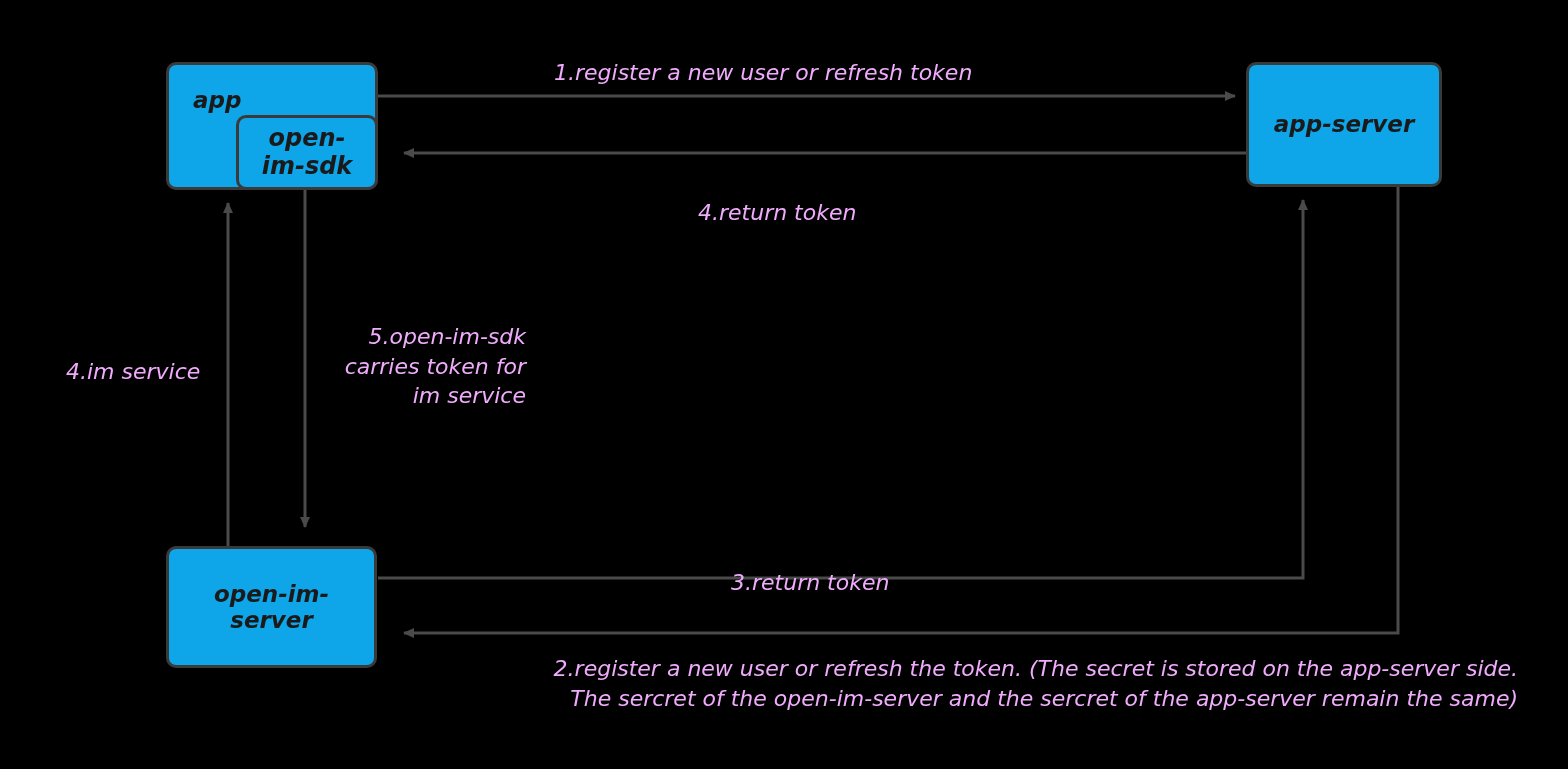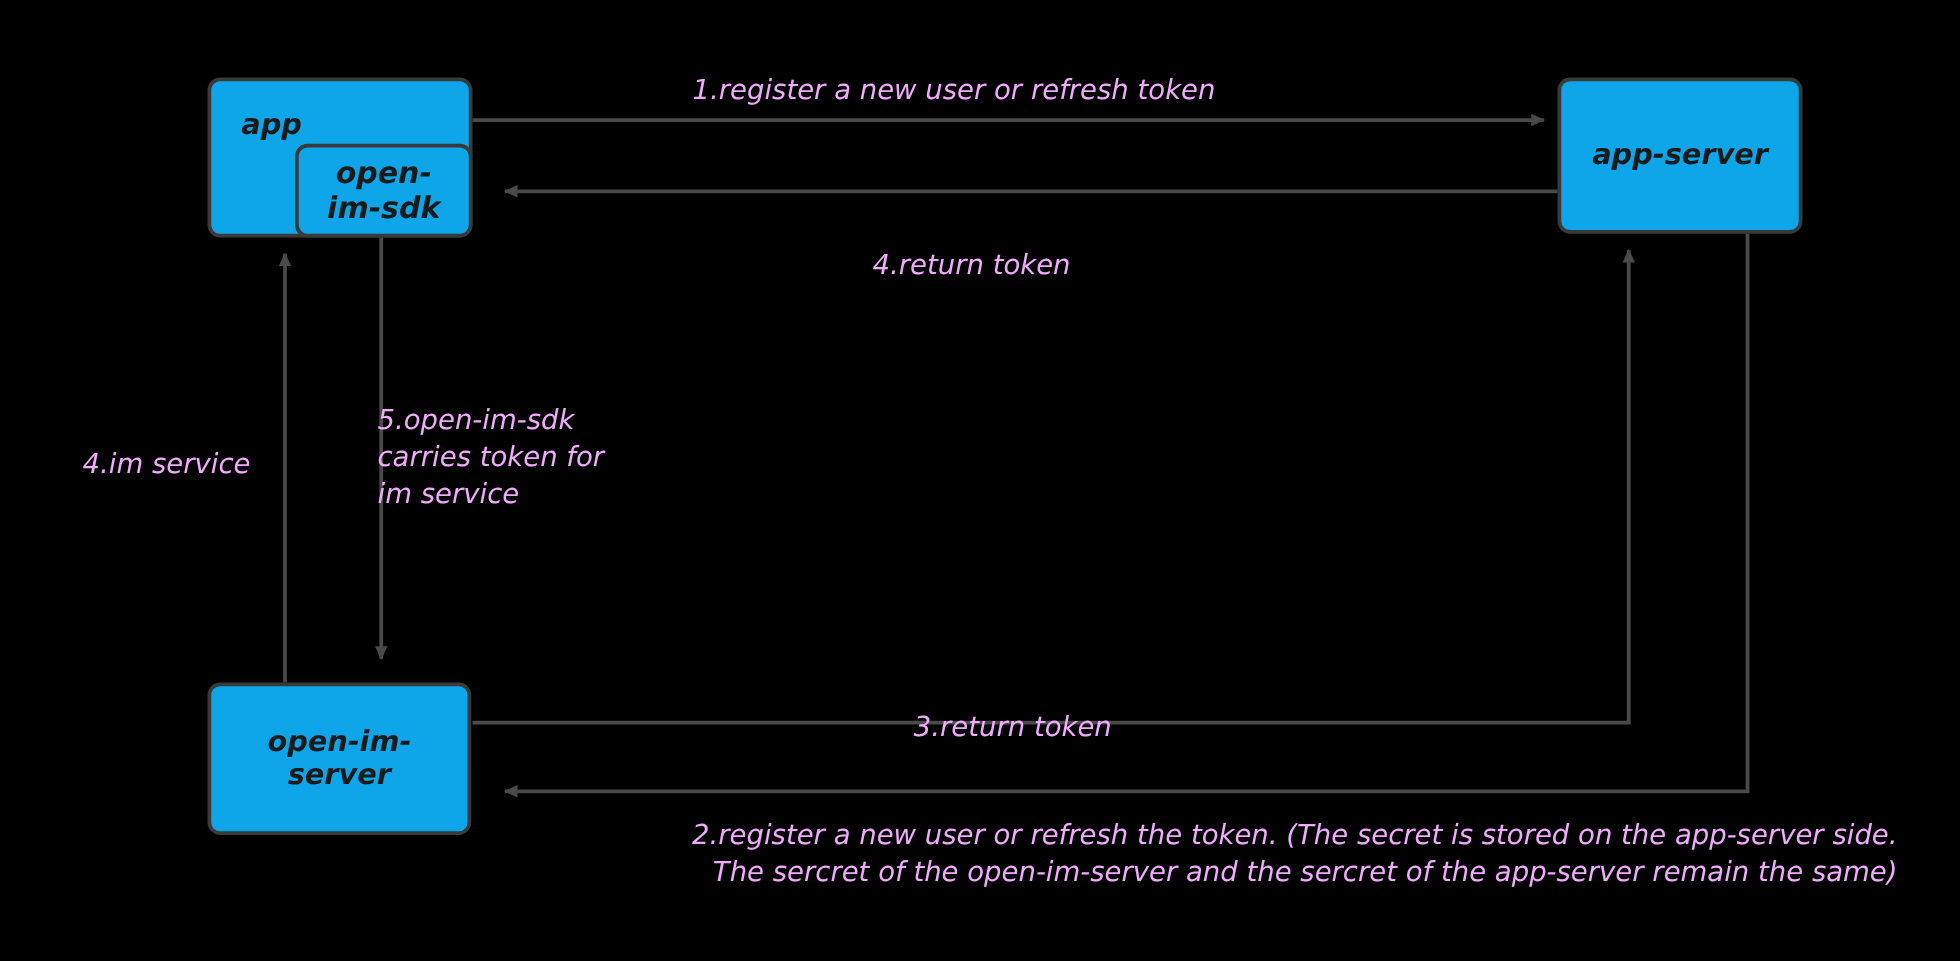--- a/index.html
+++ b/index.html
@@ -81,21 +81,21 @@
     color: #f0abfc;
     font-style: italic;
     font-size: 22px;
     line-height: 1.35;
     white-space: pre-line;
     z-index: 5;
   }
   #label-1 { left: 554px; top: 58px; }
   #label-4 { left: 698px; top: 169px; margin-top: 29px; }
   #label-6 { left: 66px; top: 357px; }
-  #label-5 { left: 302px; top: 322px; text-align: left; width: 212px; }
+  #label-5 { left: 314px; top: 322px; text-align: right; width: 212px; }
   #label-3 { left: 731px; top: 568px; }
   #label-2 { left: 443px; top: 654px; text-align: right; width: 1075px; }
 </style>
 </head>
 <body>
 
 <div id="canvas">
 
   <svg class="layer" viewBox="0 0 1568 769">
     <defs>

